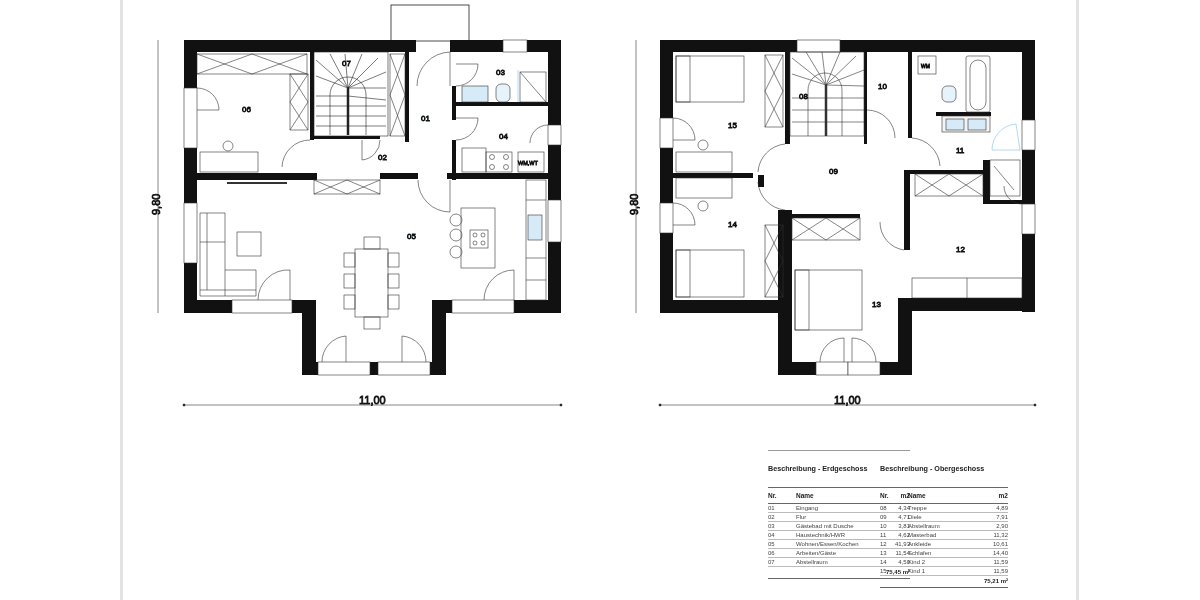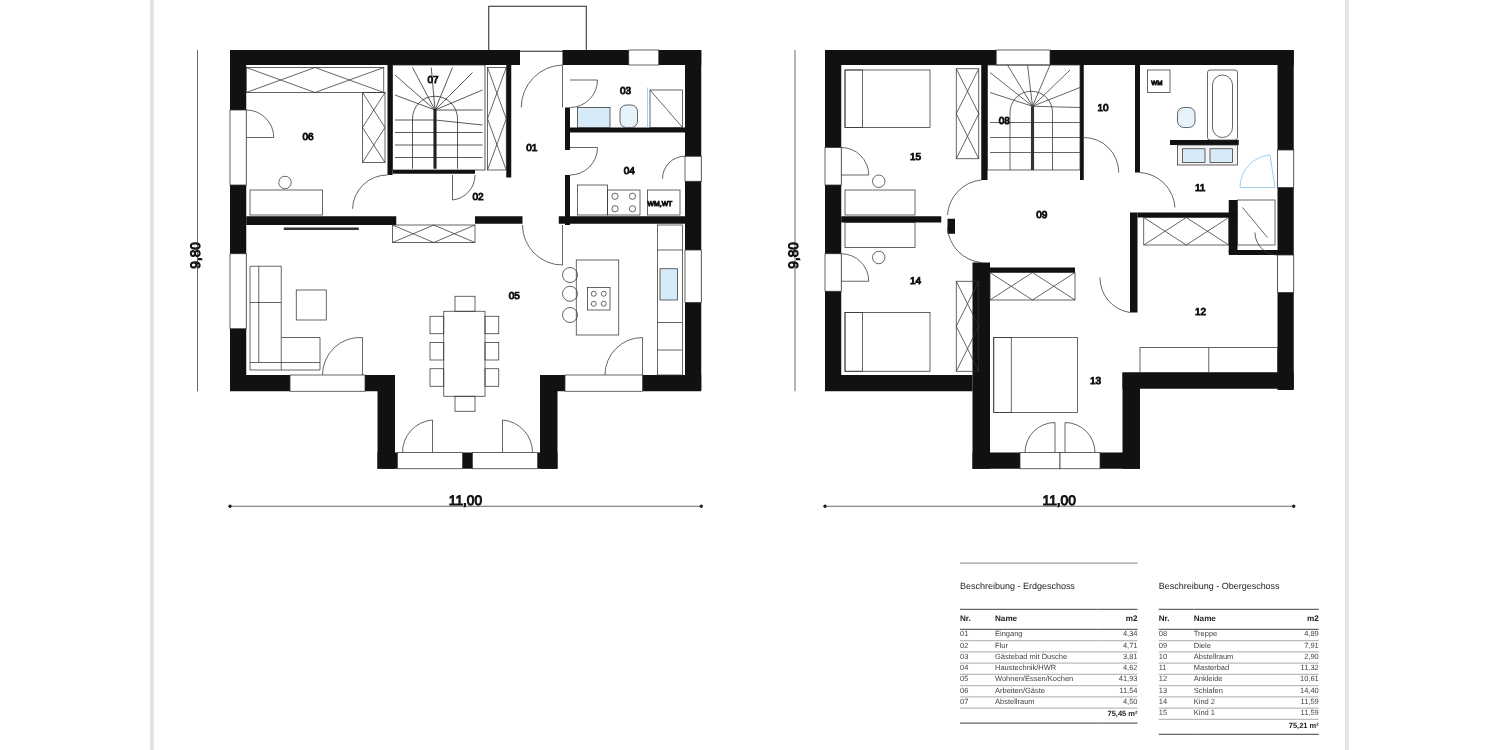--- a/index.html
+++ b/index.html
@@ -3,21 +3,21 @@
 <meta charset="utf-8">
 <style>
   html, body { margin:0; padding:0; }
   body { width:1200px; height:600px; background:#ffffff; position:relative; overflow:hidden; font-family:"Liberation Sans", sans-serif; }
   .page-edge { position:absolute; top:0; width:3px; height:600px; background:#e3e3e6; }
   .plan-svg { position:absolute; left:0; top:0; }
   .room-label { font-family:"Liberation Sans", sans-serif; font-size:8px; fill:#4a9fd8; }
   .dim-text { font-family:"Liberation Sans", sans-serif; font-size:11px; fill:#333; }
   .legend { position:absolute; top:450px; width:142px; font-family:"Liberation Sans", sans-serif; color:#222; }
   .legend .topline { border-top:1px solid #999; height:0; margin-bottom:13px; }
-  .legend h3 { font-size:7.2px; font-weight:normal; margin:0 0 14px 0; }
+  .legend h3 { font-size:7.2px; font-weight:bold; margin:0 0 14px 0; }
   .legend table { width:100%; border-collapse:collapse; font-size:6px; }
   .legend thead tr { border-top:1.5px solid #666; border-bottom:1.5px solid #666; }
   .legend th { font-weight:bold; font-size:6.5px; text-align:left; padding:4px 0 4px 0; }
   .legend th.m2, .legend td.m2 { text-align:right; }
   .legend td { padding:0.5px 0; border-bottom:0.5px solid #bbb; color:#444; line-height:7px; }
   .legend td.nr { width:28px; }
   .legend tr.total td { font-weight:bold; color:#222; border-bottom:1.5px solid #666; padding:2px 0; }
 </style>
 </head>
 <body>
@@ -378,21 +378,21 @@
         </tr>
       <tr class="total">
           <td></td>
           <td></td>
           <td class="m2">75,45 m²</td>
         </tr>
     </tbody>
   </table>
 </div>
 
-<div class="legend" style="left:927px; width:128px;">
+<div class="legend" style="left:880px; width:128px;">
   <div class="topline" style="visibility:hidden;"></div>
   <h3>Beschreibung - Obergeschoss</h3>
   <table>
     <thead>
       <tr>
         <th>Nr.</th>
         <th>Name</th>
         <th class="m2">m2</th>
       </tr>
     </thead>

